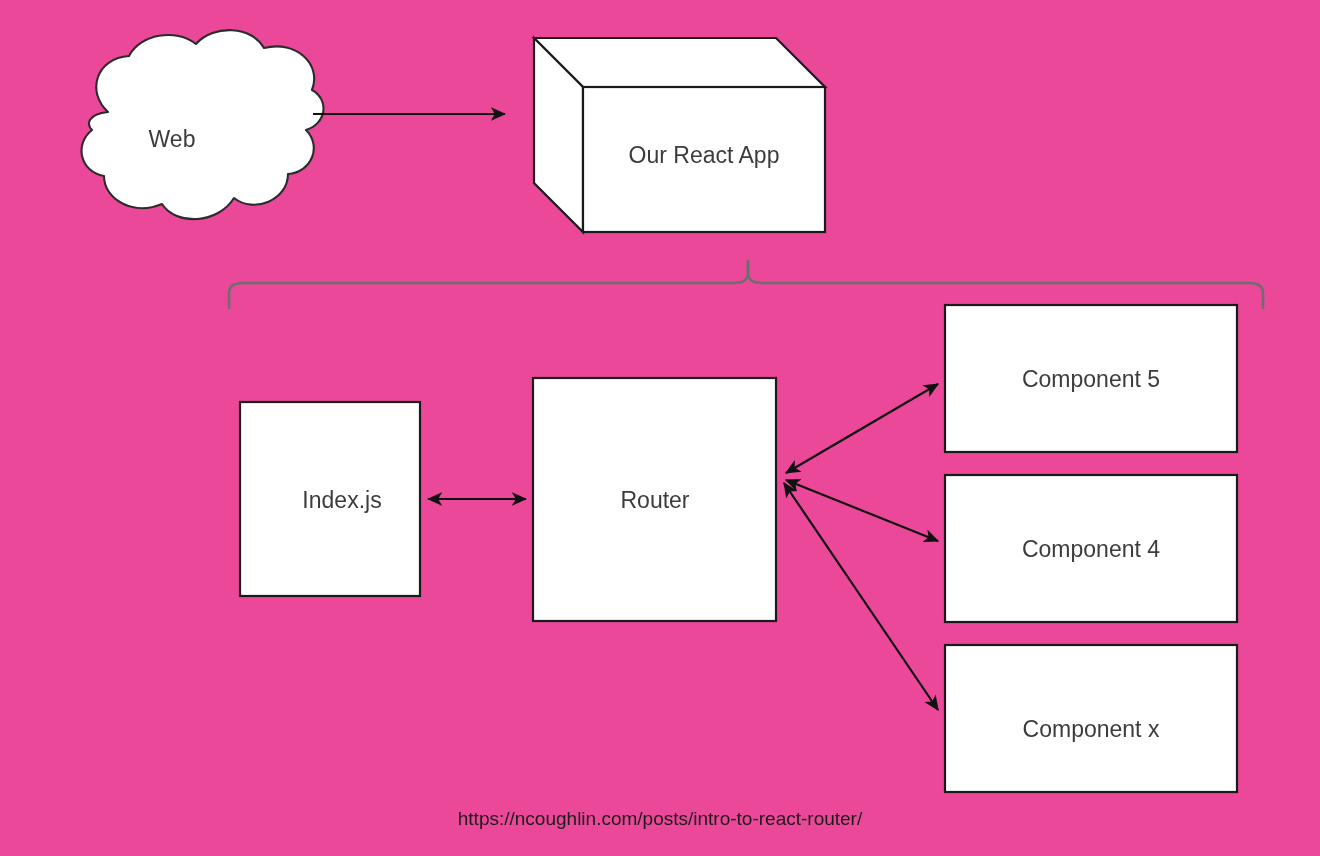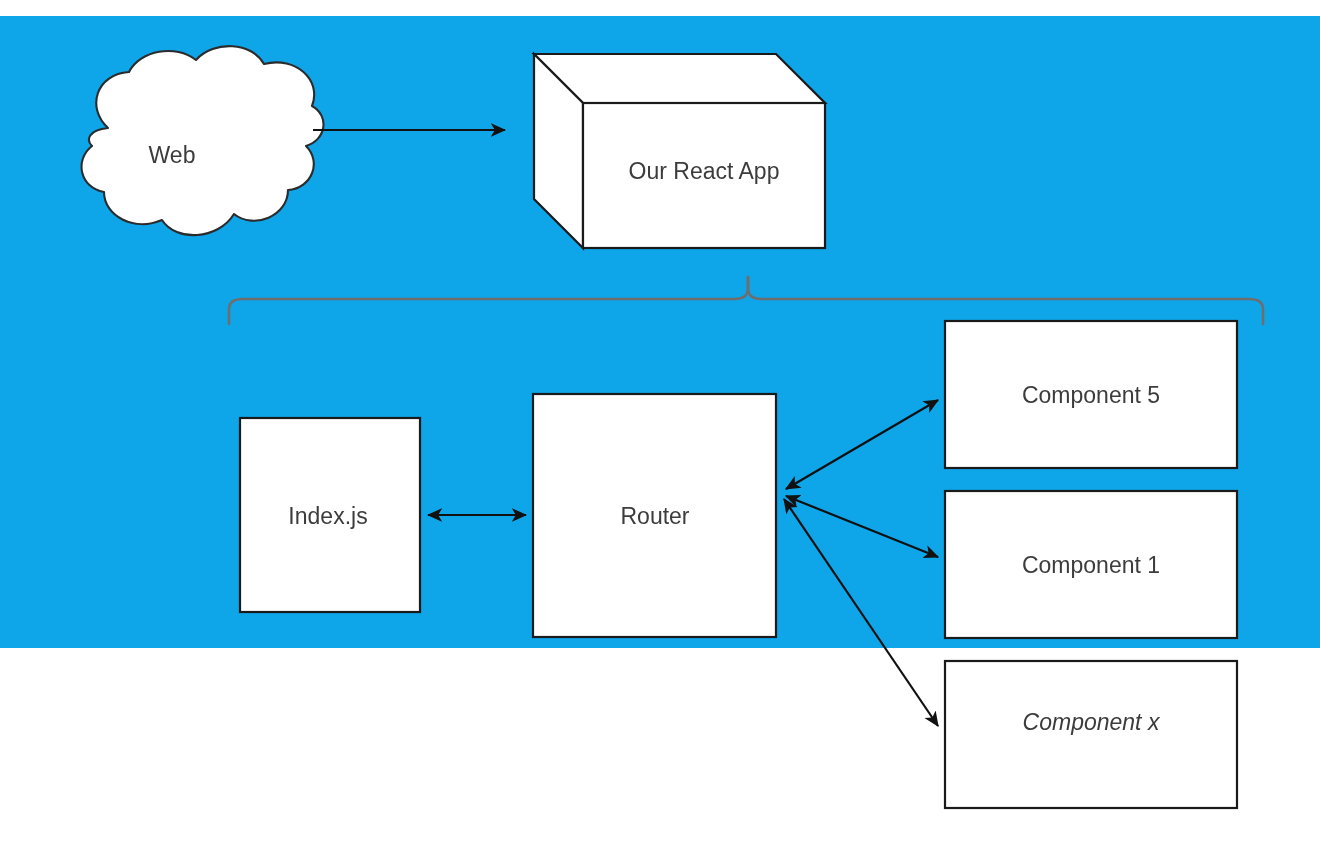--- a/index.html
+++ b/index.html
@@ -10,23 +10,22 @@
   }
   body {
     width: 1320px;
     height: 856px;
     font-family: "Liberation Sans", sans-serif;
     overflow: hidden;
   }
   #diagram-root {
     position: relative;
     width: 1320px;
-    height: 632px;
-    background: #0ea5e9;
-    margin-top: 16px;
+    height: 856px;
+    background: #ec4899;
   }
   #diagram-canvas {
     position: absolute;
     left: 0;
     top: 0;
     width: 1320px;
     height: 856px;
   }
   .node-label {
     position: absolute;
@@ -140,24 +139,25 @@
 
     <g>
       <line x1="784" y1="483" x2="938" y2="710" stroke="#111111" stroke-width="2.2" marker-start="url(#arrow-start)" marker-end="url(#arrow-end)"></line>
     </g>
   </svg>
 
   <div class="node-label" style="left:172px; top:139px;">Web</div>
 
   <div class="node-label" style="left:704px; top:155px;">Our React App</div>
 
-  <div class="node-label" style="left:328px; top:500px;">Index.js</div>
+  <div class="node-label" style="left:342px; top:500px;">Index.js</div>
 
   <div class="node-label" style="left:655px; top:500px;">Router</div>
 
   <div class="node-label" style="left:1091px; top:379px;">Component 5</div>
 
-  <div class="node-label" style="left:1091px; top:549px;">Component 1</div>
+  <div class="node-label" style="left:1091px; top:549px;">Component 4</div>
 
-  <div class="node-label" style="left:1091px; top:706px;font-style:italic;">Component x</div>
+  <div class="node-label" style="left:1091px; top:729px;">Component x</div>
 
+  <div class="caption">https://ncoughlin.com/posts/intro-to-react-router/</div>
 
 </div>
 
 </body></html>

